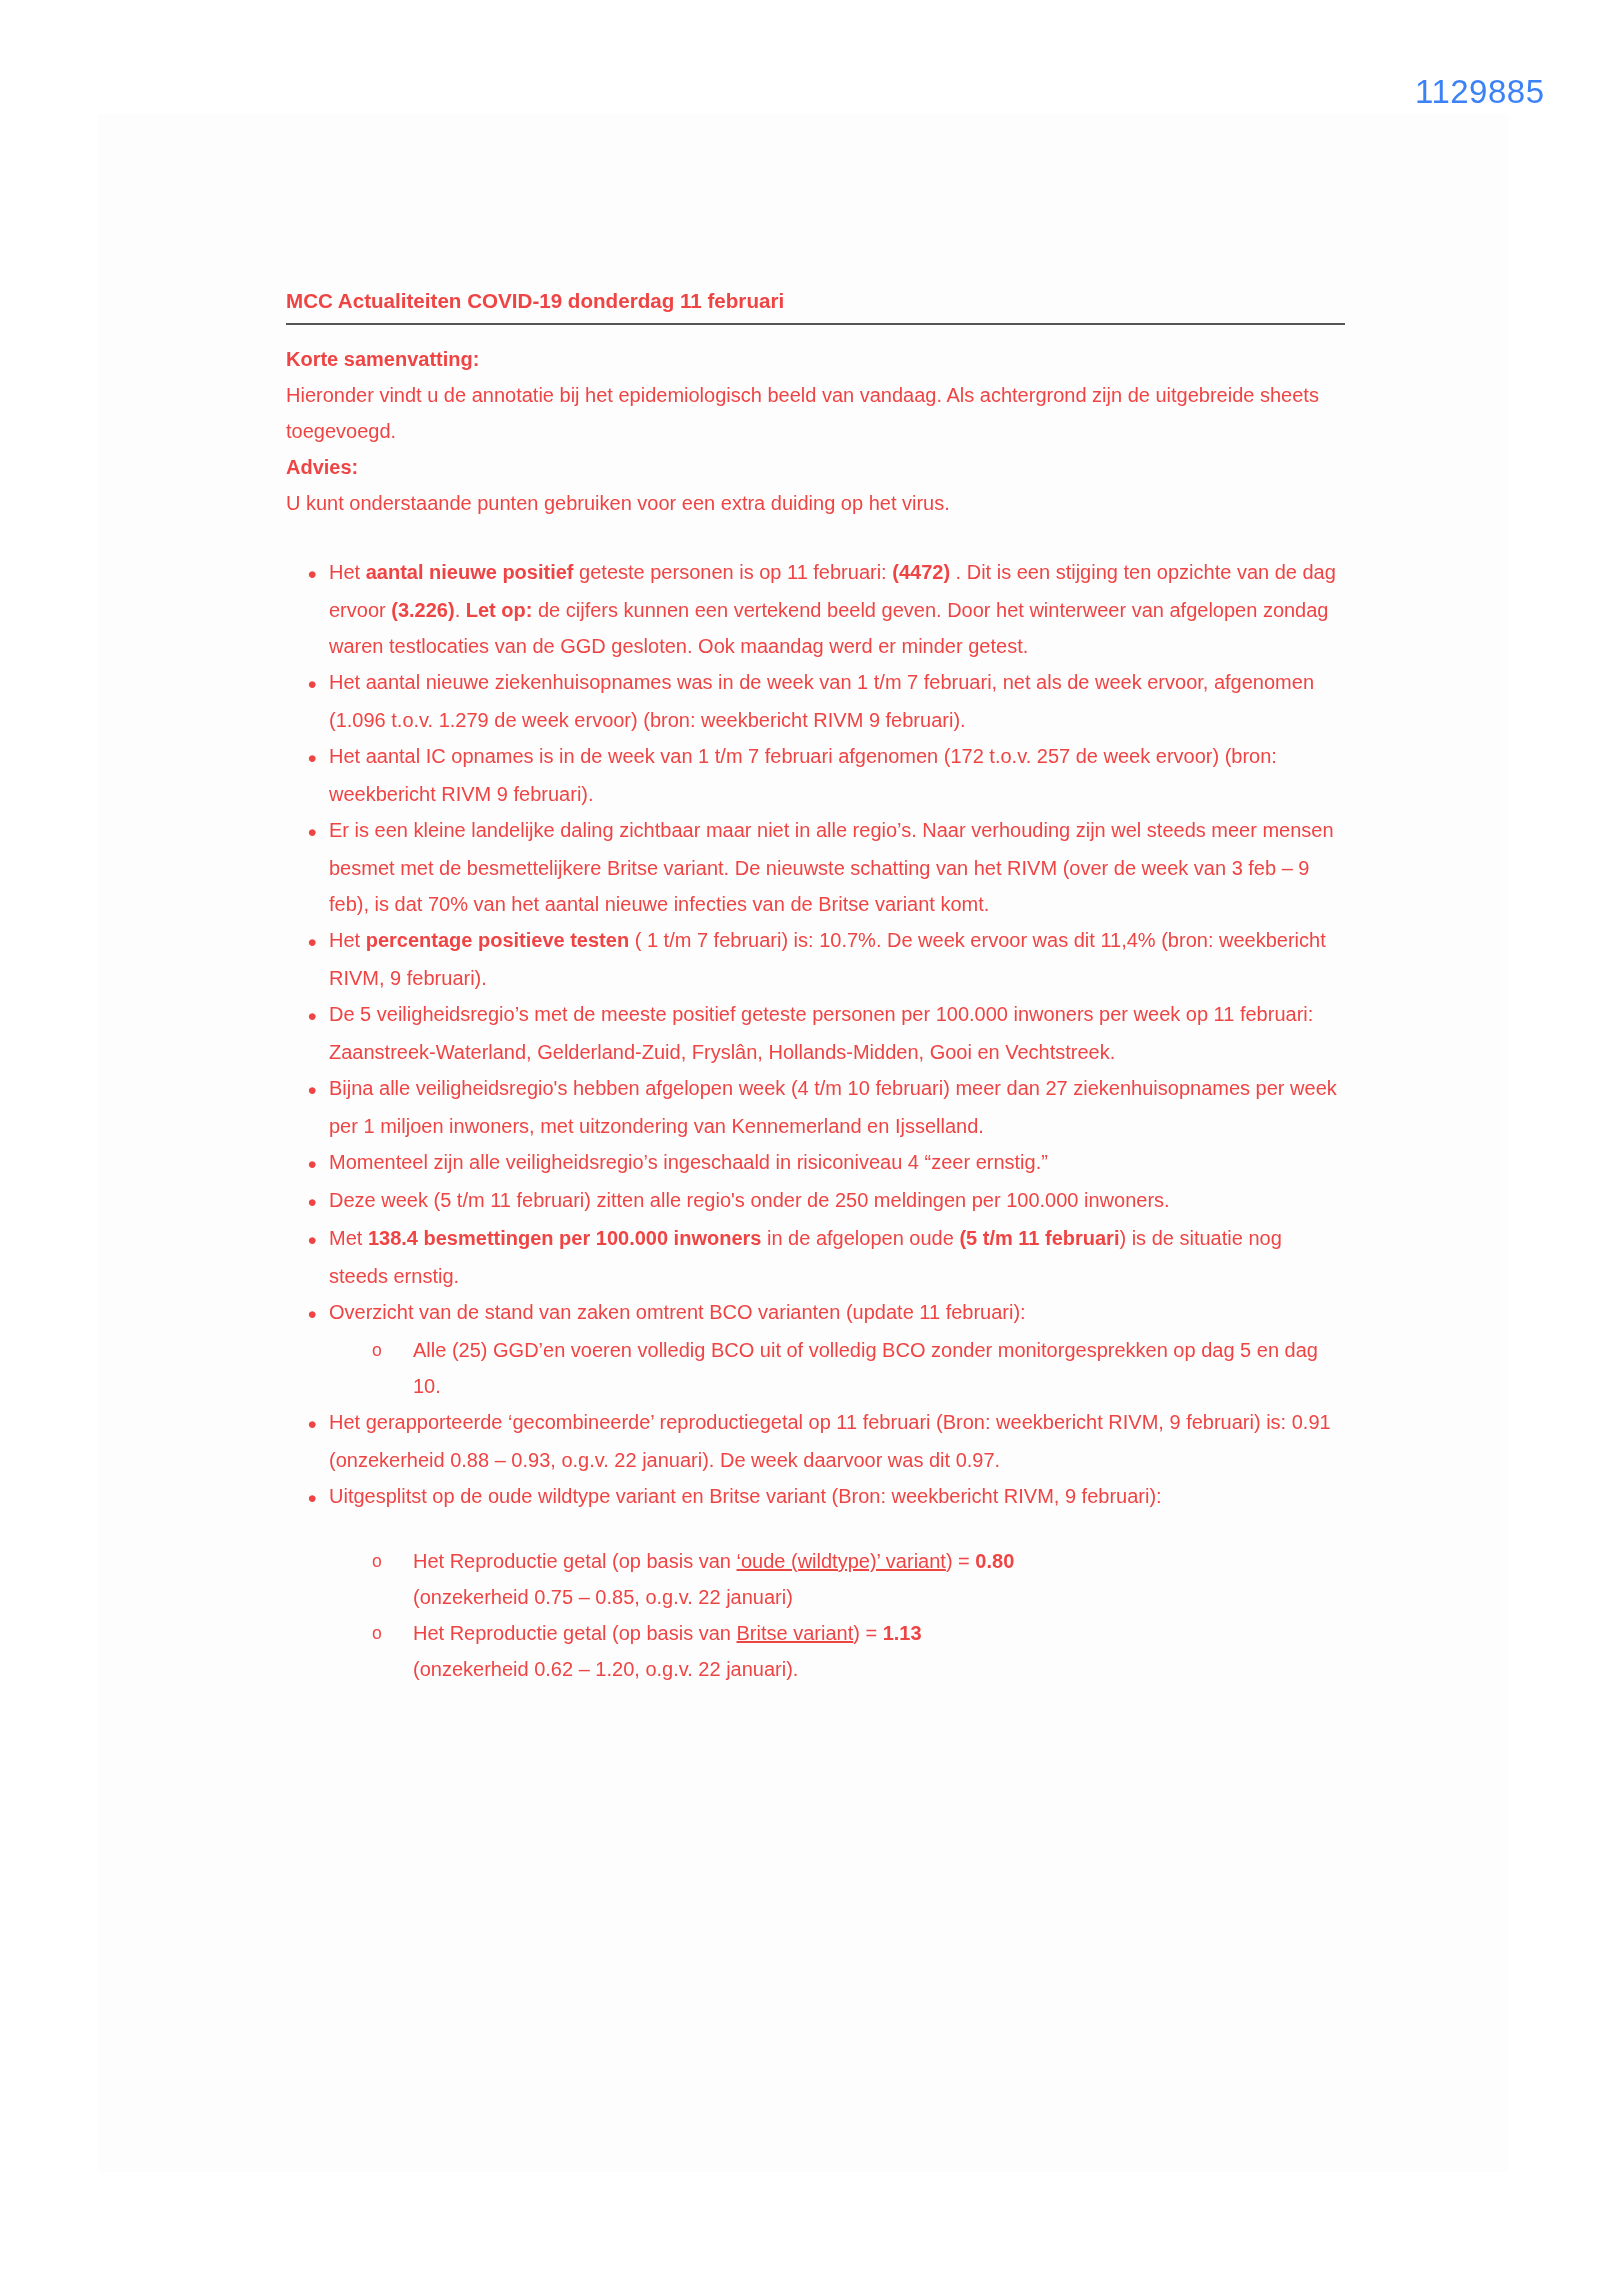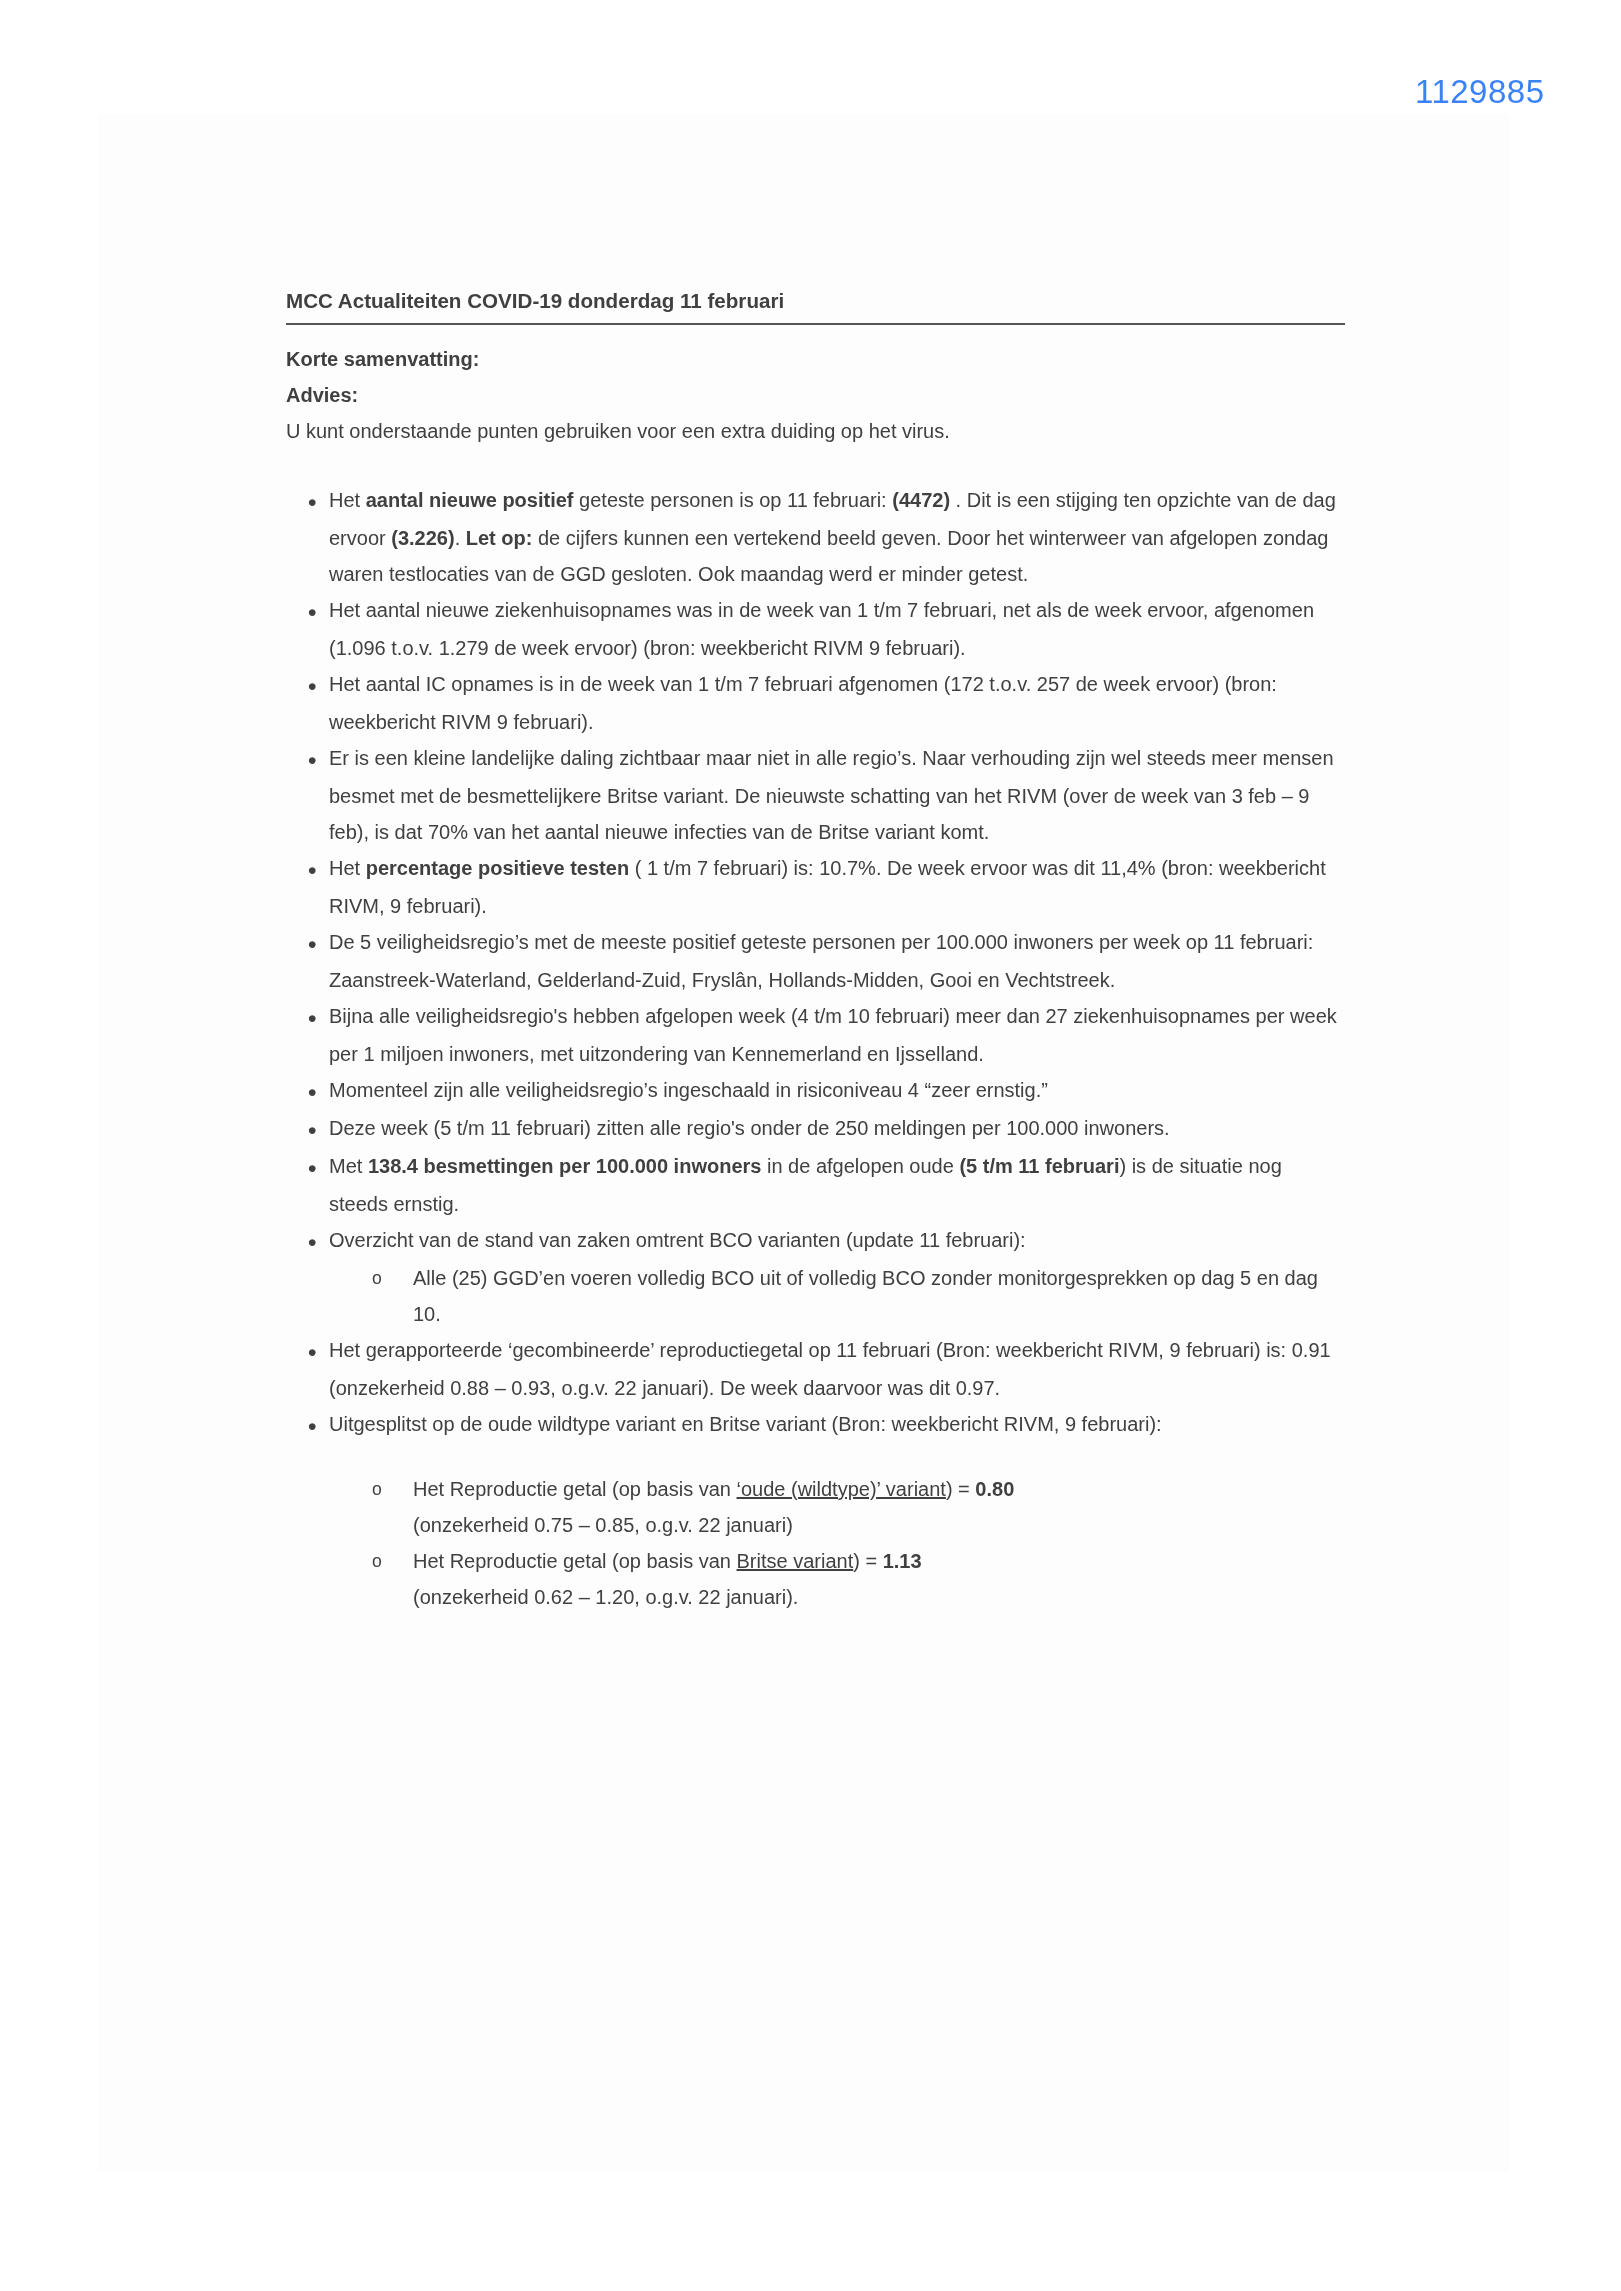--- a/index.html
+++ b/index.html
@@ -30,21 +30,21 @@
       background: #fdfdfd;
     }
     .content {
       position: absolute;
       top: 284px;
       left: 286px;
       width: 1059px;
       font-family: "Liberation Sans", sans-serif;
       font-size: 20px;
       line-height: 36px;
-      color: #404040;
+      color: #ef4444;
     }
     .title {
       font-weight: bold;
       font-size: 20.6px;
       padding-bottom: 5.9px;
       border-bottom: 2px solid #555;
       margin-bottom: 15.7px;
       line-height: 33px;
     }
     .heading { font-weight: bold; }
@@ -90,20 +90,21 @@
 </head>
 <body>
 
 <div class="doc-id">1129885</div>
 <div class="scan-area"></div>
 
 <div class="content">
   <div class="title">MCC Actualiteiten COVID-19 donderdag 11 februari</div>
 
   <p class="heading">Korte samenvatting:</p>
+  <p>Hieronder vindt u de annotatie bij het epidemiologisch beeld van vandaag. Als achtergrond zijn de uitgebreide sheets toegevoegd.</p>
 
   <p class="heading">Advies:</p>
   <p>U kunt onderstaande punten gebruiken voor een extra duiding op het virus.</p>
 
   <div class="spacer"></div>
 
   <ul class="main" id="bullets">
       <li><span class="bullet">●</span><span>Het </span><b>aantal nieuwe positief</b><span> geteste personen is op 11 februari: </span><b>(4472)</b><span> . Dit is een stijging ten opzichte van de dag ervoor </span><b>(3.226)</b><span>. </span><b>Let op:</b><span> de cijfers kunnen een vertekend beeld geven. Door het winterweer van afgelopen zondag waren testlocaties van de GGD gesloten. Ook maandag werd er minder getest.</span></li>
       <li><span class="bullet">●</span><span>Het aantal nieuwe ziekenhuisopnames was in de week van 1 t/m 7 februari, net als de week ervoor, afgenomen (1.096 t.o.v. 1.279 de week ervoor) (bron: weekbericht RIVM 9 februari).</span></li>
       <li><span class="bullet">●</span><span>Het aantal IC opnames is in de week van 1 t/m 7 februari afgenomen (172 t.o.v. 257 de week ervoor) (bron: weekbericht RIVM 9 februari).</span></li>

